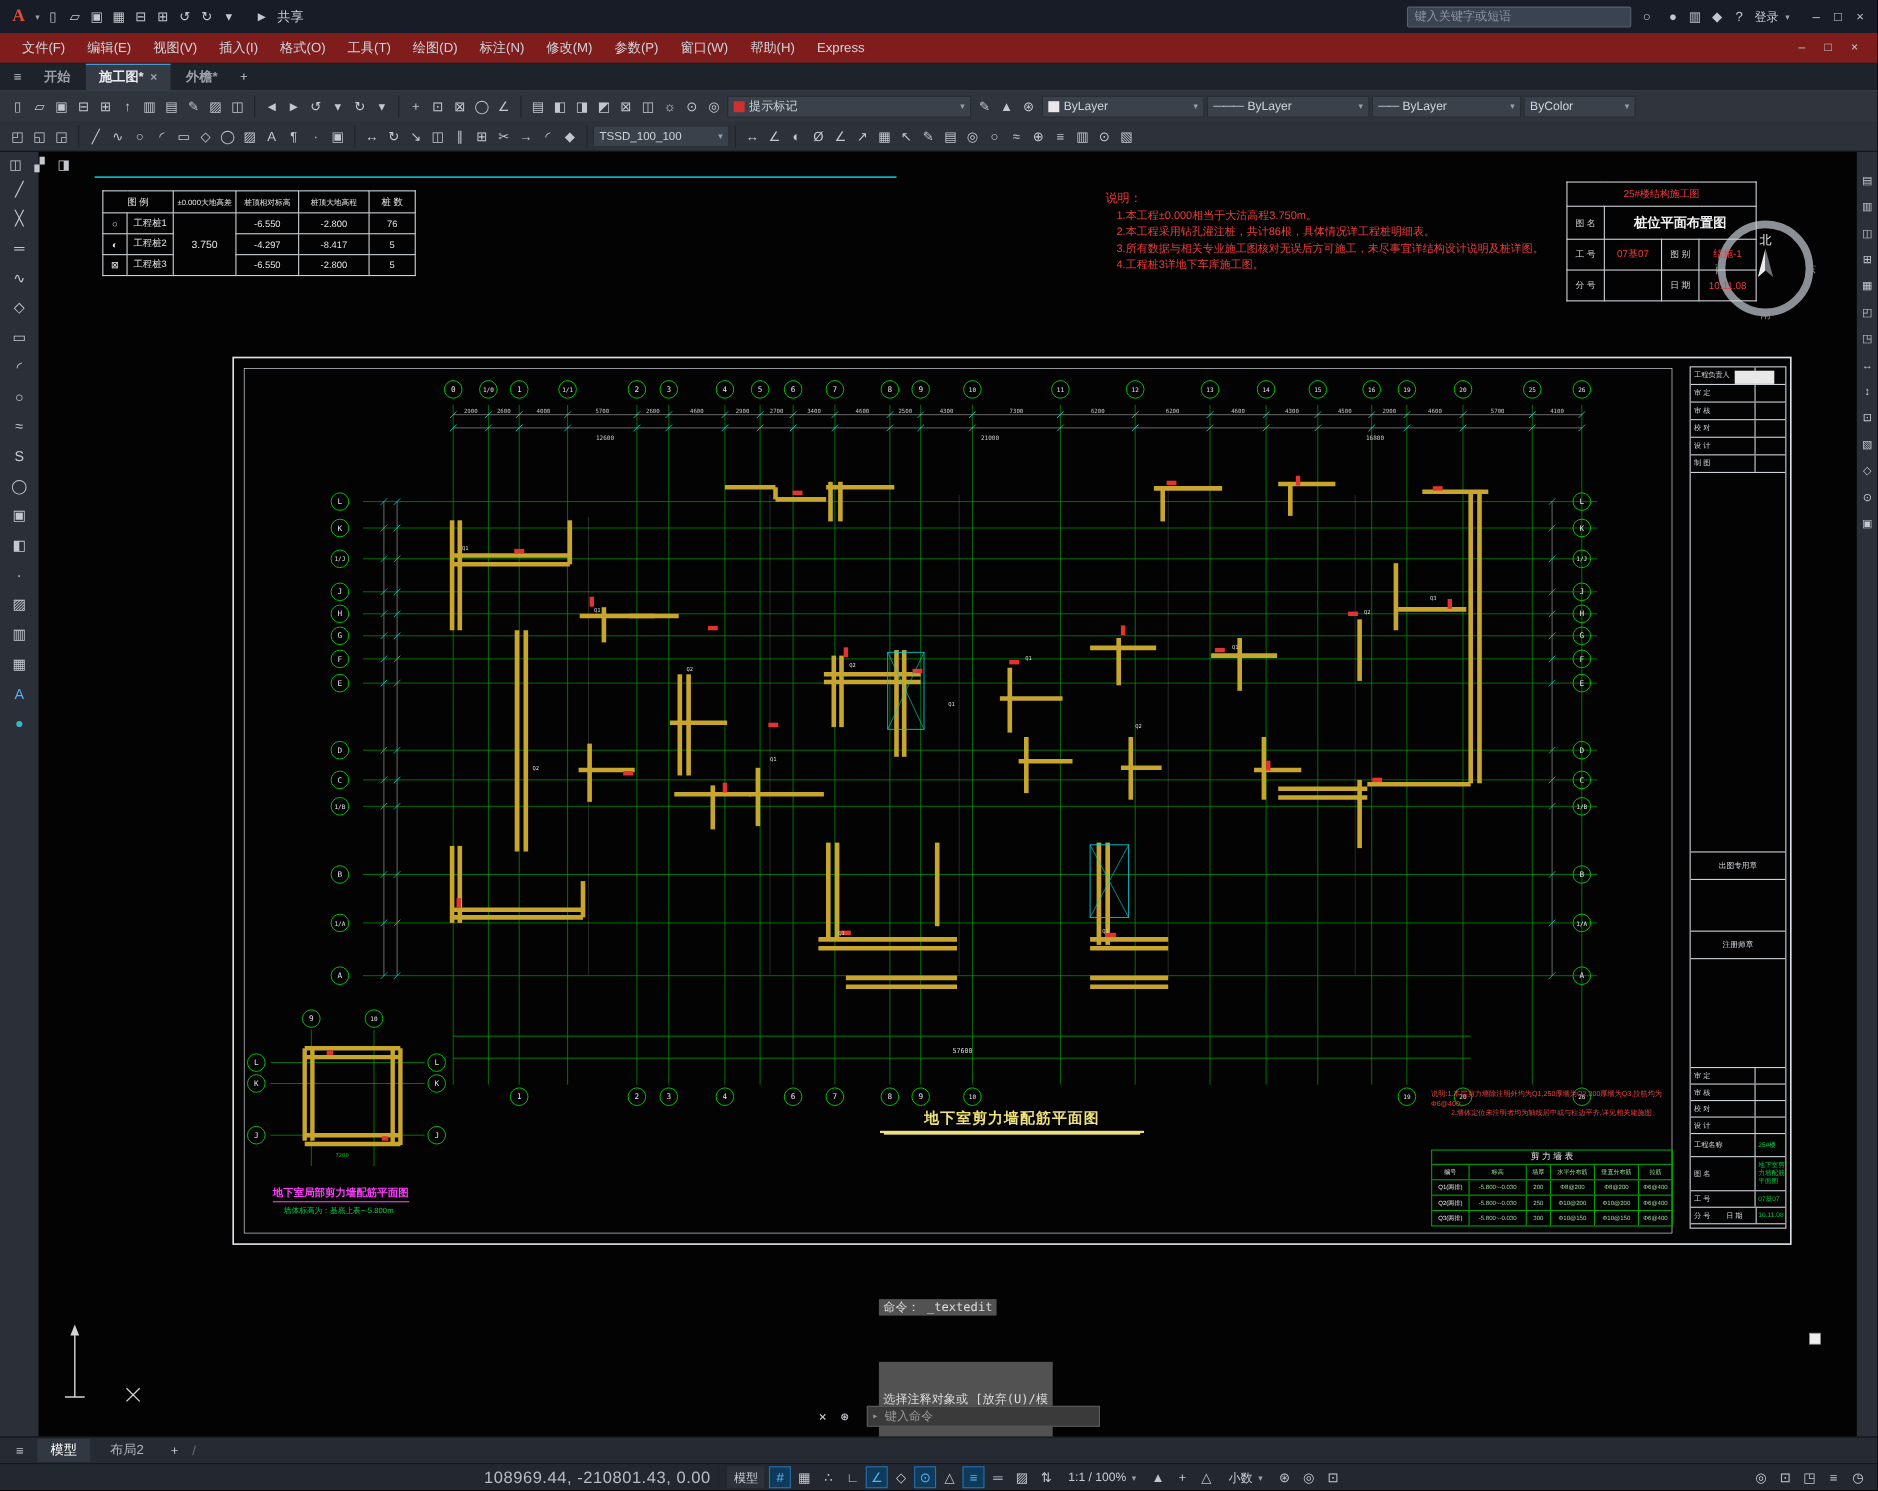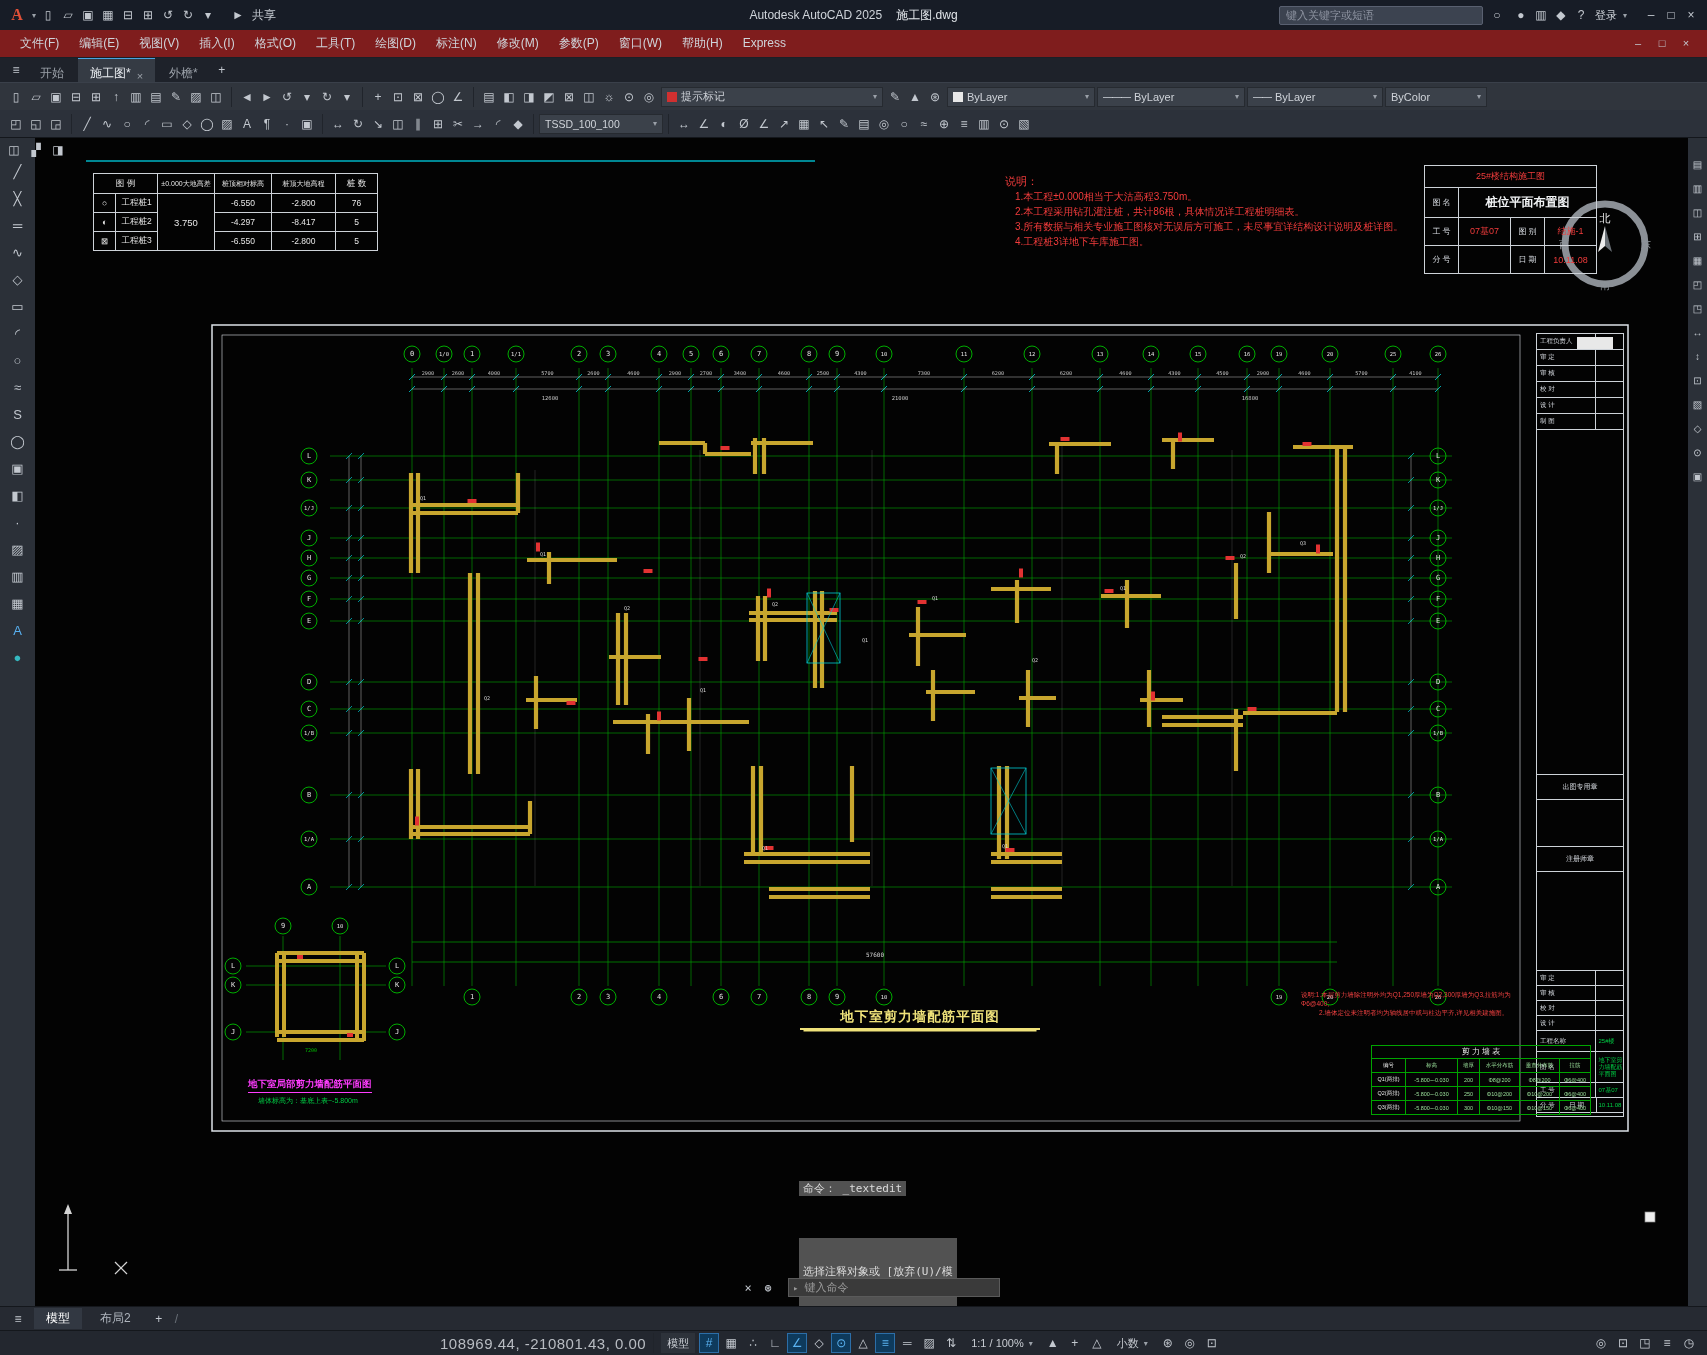--- a/index.html
+++ b/index.html
@@ -26,21 +26,21 @@
   .tb-center{position:absolute;left:0;right:0;text-align:center;color:#cfd4da;font-size:12px;pointer-events:none;}
   .tb-center .doc{margin-left:14px;color:#e2e6ea;}
   .tb-right{margin-left:auto;display:flex;align-items:center;gap:4px;}
   .search{width:190px;height:17px;background:#3c4350;border:1px solid #596070;border-radius:2px;
         color:#cfd4da;font-size:11px;padding:0 6px;outline:none;}
   .search::placeholder{color:#8d93a0;}
   .menu-item{padding:0 10px;color:#cfd4da;font-size:12px;line-height:27px;}
   #menubar-items{display:flex;}
   .doc-controls{margin-left:auto;display:flex;gap:2px;}
   .doc-controls .icon{width:22px;height:18px;font-size:11px;}
-  .ftab{display:inline-flex;align-items:flex-end;gap:6px;height:23px;padding:0 12px;color:#9aa0a8;font-size:12px;}
+  .ftab{display:inline-flex;align-items:center;gap:6px;height:23px;padding:0 12px;color:#9aa0a8;font-size:12px;font-weight:bold;}
   .ftab.active{background:#353b44;color:#e8ecf0;border-top:1px solid #4aa3e0;}
   .combo{display:inline-flex;align-items:center;gap:4px;height:20px;background:#3b414a;border:1px solid #262a30;
         color:#d0d4da;font-size:11px;padding:0 5px;box-sizing:border-box;flex:none;}
   .swatch{width:10px;height:10px;background:#d03030;flex:none;}
   .lt-glyph{color:#cfd4da;letter-spacing:-1px;font-size:10px;}
   #lefttools{position:absolute;left:0;top:0;width:35px;height:1168px;background:#2b3038;
         display:flex;flex-direction:column;align-items:center;padding-top:22px;gap:5px;box-sizing:border-box;}
   #righttools{position:absolute;right:0;top:0;width:19px;height:1168px;background:#2b3038;
         display:flex;flex-direction:column;align-items:center;padding-top:18px;gap:7px;box-sizing:border-box;}
   #righttools .icon{width:17px;height:17px;font-size:10px;}
@@ -120,23 +120,20 @@
         <span class="icon">↺</span>
         <span class="icon">↻</span>
         <span class="icon">▾</span>
       </span>
     <span style="display:flex;align-items:center;gap:4px;margin-left:8px">
       <span style="display:flex">
           <span class="icon">►</span>
         </span>
       <span>共享</span>
     </span>
-    <div class="tb-center">
-      <span>Autodesk AutoCAD 2025</span><span class="doc">施工图.dwg</span>
-    </div>
     <div class="tb-right">
       <input class="search" placeholder="键入关键字或短语" style="">
       <span class="icon">○</span>
       <span style="display:flex">
           <span class="icon">●</span>
           <span class="icon">▥</span>
           <span class="icon">◆</span>
           <span class="icon">?</span>
         </span>
       <span style="font-size:11px;color:#cfd4da">登录</span>
@@ -966,21 +963,21 @@
             <span class="sv green">07基07</span>
           </div>
         <div class="brow">
             <span class="sl">分 号</span>
             <span class="sl">日 期</span>
             <span class="sv green">10.11.08</span>
           </div>
       </div>
     </div>
 
-    <div id="wtable" class="ovl" style="left:1371px;top:907px">
+    <div id="wtable" class="ovl" style="left:1301px;top:907px">
       <div class="wtitle">剪 力 墙 表</div>
       <div class="wrow">
         <span class="wc c0">编号</span>
         <span class="wc c1">标高</span>
         <span class="wc c2">墙厚</span>
         <span class="wc c3">水平分布筋</span>
         <span class="wc c4">垂直分布筋</span>
         <span class="wc c5">拉筋</span>
       </div>
       <div class="wrow">

